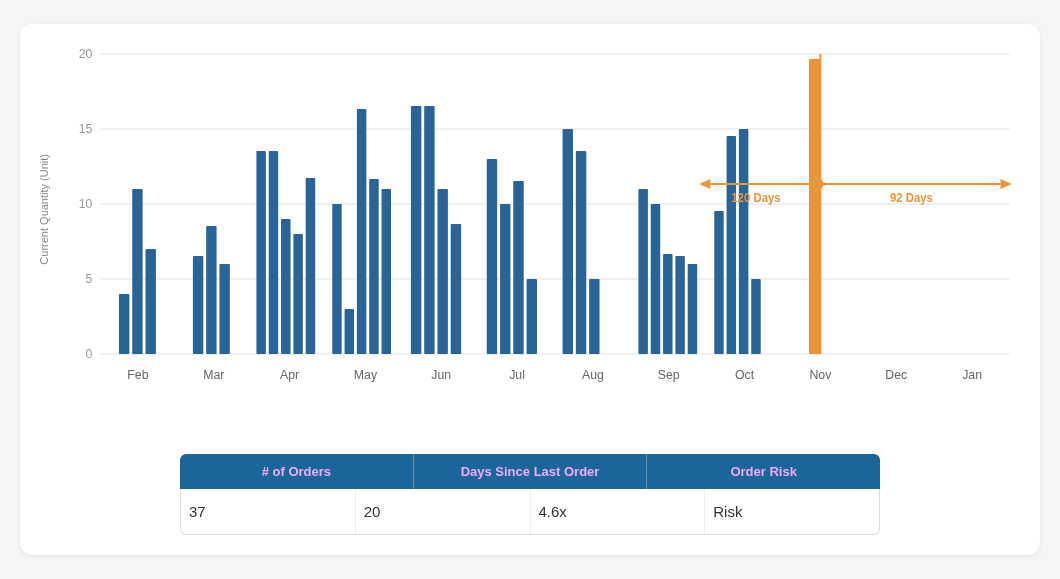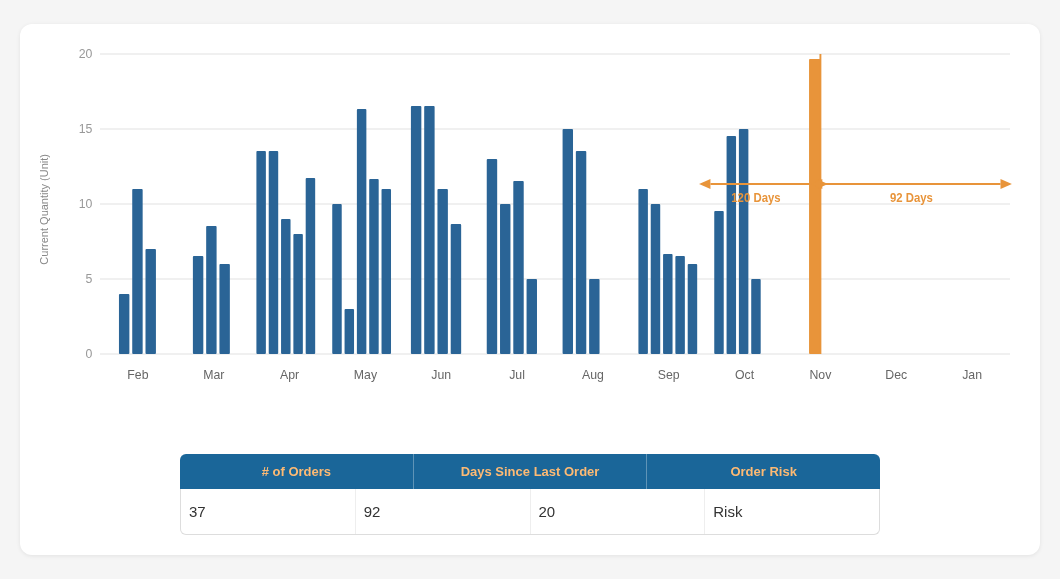--- a/index.html
+++ b/index.html
@@ -61,21 +61,21 @@
       margin-left: auto;
       margin-right: auto;
     }
     .summary-header {
       display: flex;
       border-radius: 6px 6px 0 0;
       overflow: hidden;
     }
     .summary-header .col {
       background: #1a6699;
-      color: #fdba74;
+      color: #f0abfc;
       font-size: 13px;
       font-weight: 600;
       text-align: center;
       padding: 10px 8px;
       flex: 1;
     }
     .summary-header .col:not(:last-child) {
       border-right: 1px solid rgba(255,255,255,0.3);
     }
     .summary-values {
@@ -194,18 +194,18 @@
   </div>
 
   <div class="summary-table">
     <div class="summary-header">
       <div class="col"># of Orders</div>
       <div class="col">Days Since Last Order</div>
       <div class="col">Order Risk</div>
     </div>
     <div class="summary-values">
       <div class="val">37</div>
-      <div class="val">92</div>
       <div class="val">20</div>
+      <div class="val">4.6x</div>
       <div class="val">Risk</div>
     </div>
   </div>
 </div>
 
 </body></html>

